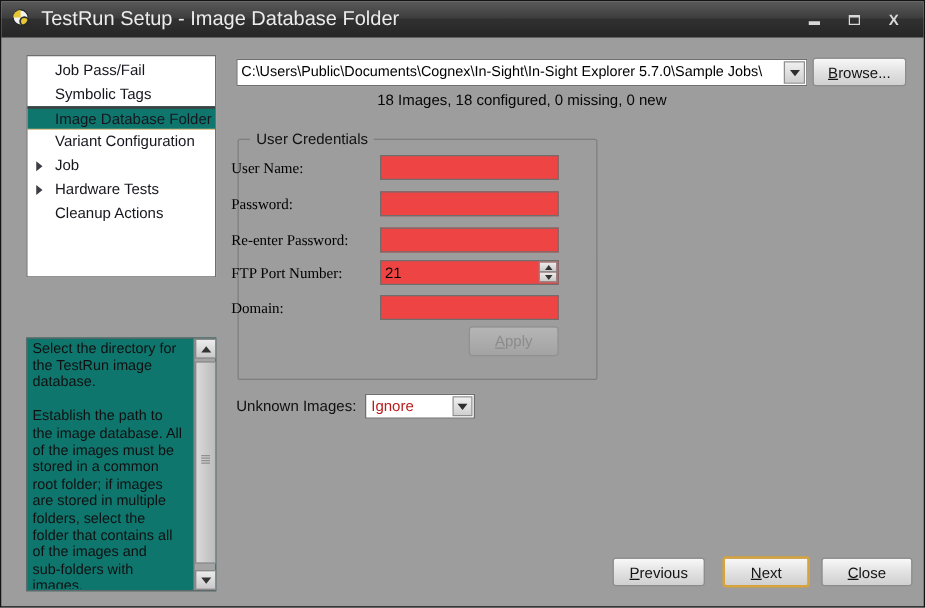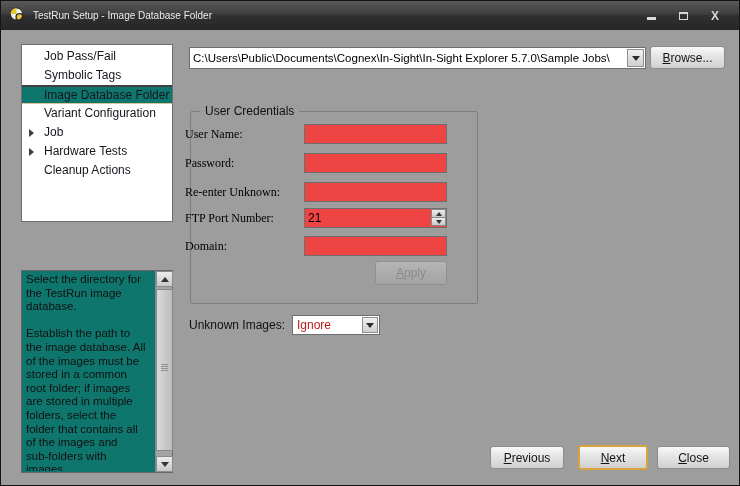--- a/index.html
+++ b/index.html
@@ -4,21 +4,21 @@
 <style>
   html,body{margin:0;padding:0;background:#6c6c6c;}
   *{box-sizing:border-box;}
   .window{position:relative;width:740px;height:486px;background:#9d9d9d;
     border:1px solid #141414;font-family:"Liberation Sans",sans-serif;overflow:hidden;}
   
   .titlebar{position:absolute;left:0;top:0;right:0;height:29px;
     background:linear-gradient(#5a5a5a 0%,#3e3e3e 45%,#303030 50%,#262626 100%);
     display:flex;align-items:center;padding:0 8px;color:#ececec;}
   .app-icon{width:17px;height:17px;flex:0 0 auto;}
-  .title-text{font-size:10px;margin-left:7px;white-space:nowrap;}
+  .title-text{font-size:16px;margin-left:7px;white-space:nowrap;}
   .win-controls{margin-left:auto;display:flex;gap:16px;align-items:center;margin-right:8px;}
   .ctrl{width:16px;height:14px;display:flex;align-items:center;justify-content:center;cursor:default;}
   .glyph-min{width:9px;height:3px;background:#d8d8d8;margin-top:6px;}
   .glyph-max{width:9px;height:8px;border:1px solid #d8d8d8;border-top-width:2px;}
   .glyph-close{font-size:12px;font-weight:bold;color:#d8d8d8;line-height:14px;}
   
   .sidebar{position:absolute;left:20px;top:43px;width:152px;height:178px;
     background:#ffffff;border:1px solid #6e6e6e;padding-top:2px;}
   .side-item{position:relative;height:19px;line-height:19px;font-size:12px;
     color:#16161e;padding-left:22px;white-space:nowrap;cursor:default;}
@@ -163,31 +163,32 @@
     </div>
   </div>
 
   <div class="combo">
     <input class="combo-input" readonly="" value="C:\Users\Public\Documents\Cognex\In-Sight\In-Sight Explorer 5.7.0\Sample Jobs\" style="">
     <div class="combo-btn">
         <span class="tri-dd"></span>
       </div>
   </div>
   <button class="btn browse"><u>B</u>rowse...</button>
+  <div class="status">18 Images, 18 configured, 0 missing, 0 new</div>
 
   <div class="group"></div>
   <div class="legend">User Credentials</div>
 
   <div class="f-label" style="top:123px">User Name:</div>
   <input class="f-input" style="top: 123px;" value="">
 
   <div class="f-label" style="top:152px">Password:</div>
   <input class="f-input" style="top: 152px;" type="password" value="">
 
-  <div class="f-label" style="top:181px">Re-enter Unknown:</div>
+  <div class="f-label" style="top:181px">Re-enter Password:</div>
   <input class="f-input" style="top: 181px;" type="password" value="">
 
   <div class="f-label" style="top:207px">FTP Port Number:</div>
   <input class="f-input" style="top: 207px; padding-right: 17px;" value="21">
   <div class="spin">
     <div class="spin-btn">
         <span class="tri-su"></span>
       </div>
     <div class="spin-btn" style="margin-top:-1px">
         <span class="tri-sd"></span>

